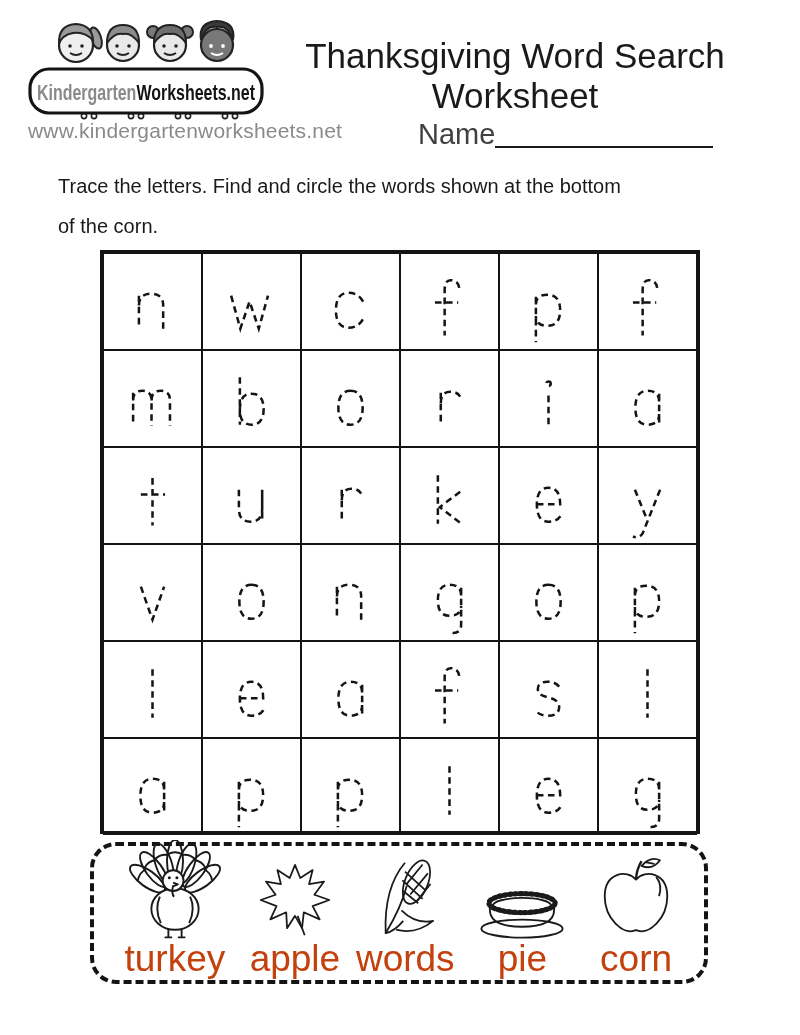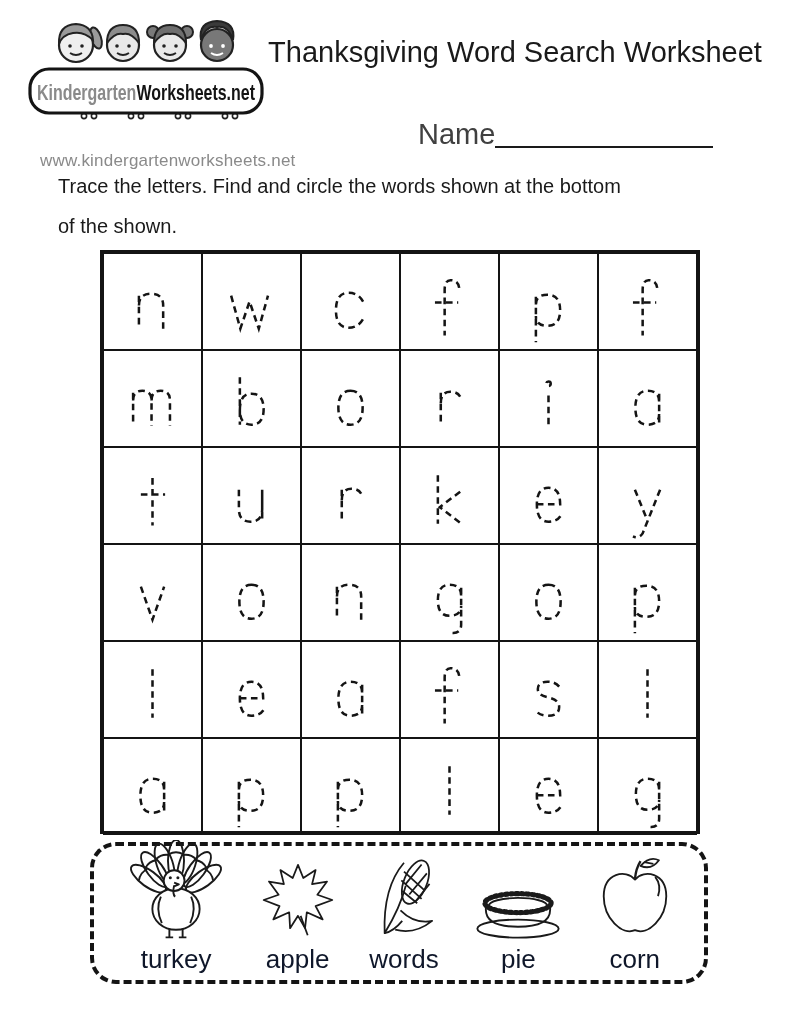--- a/index.html
+++ b/index.html
@@ -1,44 +1,44 @@
 <!DOCTYPE html>
 <html><head>
 <meta charset="utf-8">
 <style>
   html,body{margin:0;padding:0;background:#fff;}
   .page{position:relative;width:800px;height:1035px;background:#ffffff;
         font-family:"Liberation Sans", sans-serif;color:#141414;overflow:hidden;}
 
   
   .logo-svg{position:absolute;left:26px;top:12px;width:240px;height:112px;}
-  .website{position:absolute;left:40px;top:119px;font-size:17px;color:#8a8a8a;letter-spacing:.2px;margin-top:32px;}
+  .website{position:absolute;left:28px;top:119px;font-size:21px;color:#8a8a8a;letter-spacing:.2px;}
   .title{position:absolute;left:250px;top:36px;width:530px;text-align:center;
-         font-size:29px;font-weight:400;color:#1a1a1a;}
+         font-size:35px;font-weight:400;color:#1a1a1a;}
   .name-row{position:absolute;left:418px;top:118px;font-size:29px;color:#404040;display:flex;align-items:flex-end;}
   .name-line{display:inline-block;width:218px;height:1px;border-bottom:2.5px solid #1a1a1a;margin-bottom:3px;}
 
   .instructions{position:absolute;left:58px;top:166px;width:700px;font-size:20px;
                 line-height:40px;color:#1a1a1a;}
 
   
   .grid{position:absolute;left:100px;top:250px;width:600px;height:584px;
         display:grid;grid-template-columns:repeat(6,1fr);grid-template-rows:repeat(6,1fr);
         border:3px solid #141414;box-sizing:border-box;background:#fff;}
   .cell{border:1.5px solid #141414;box-sizing:border-box;}
   .cell svg{width:100%;height:100%;display:block;}
   .cell path{fill:none;stroke:#141414;stroke-width:2.6;stroke-dasharray:6.8 4.6;}
 
   
   .wordbank{position:absolute;left:90px;top:842px;width:618px;height:142px;
             border:4px dashed #141414;border-radius:26px;box-sizing:border-box;
             display:flex;justify-content:space-around;align-items:flex-end;padding:4px 14px 6px;}
   .wb-item{display:flex;flex-direction:column;align-items:center;justify-content:flex-end;}
   .wb-item svg{display:block;}
-  .wb-label{font-size:26px;color:#0f172a;line-height:30px;}
+  .wb-label{font-size:37px;color:#c2410c;line-height:30px;}
   .lineart{fill:none;stroke:#1a1a1a;stroke-width:2;stroke-linejoin:round;}
 
   
   .footer{position:absolute;left:0;top:989px;width:100%;text-align:center;
           color:#4f4f4f;font-size:13.5px;line-height:16.5px;}
 </style>
 </head>
 <body>
 
 <div class="page">
@@ -99,21 +99,21 @@
 
   <h1 class="title" style="margin:0;">Thanksgiving Word Search Worksheet</h1>
 
   <div class="name-row">
     <span>Name</span>
       <span class="name-line"></span>
   </div>
 
   <div class="instructions">
     <div>Trace the letters. Find and circle the words shown at the bottom</div>
-    <div>of the shown.</div>
+    <div>of the corn.</div>
   </div>
 
   <div class="grid" id="letter-grid">
       <div class="cell">
         <svg viewBox="0 0 100 98" preserveAspectRatio="xMidYMid meet">
           <path d="M36,43 L36,77 M36,53 Q36,41 48.5,41 Q61,41 61,53 L61,77"></path>
         </svg>
       </div>
       <div class="cell">
         <svg viewBox="0 0 100 98" preserveAspectRatio="xMidYMid meet">

